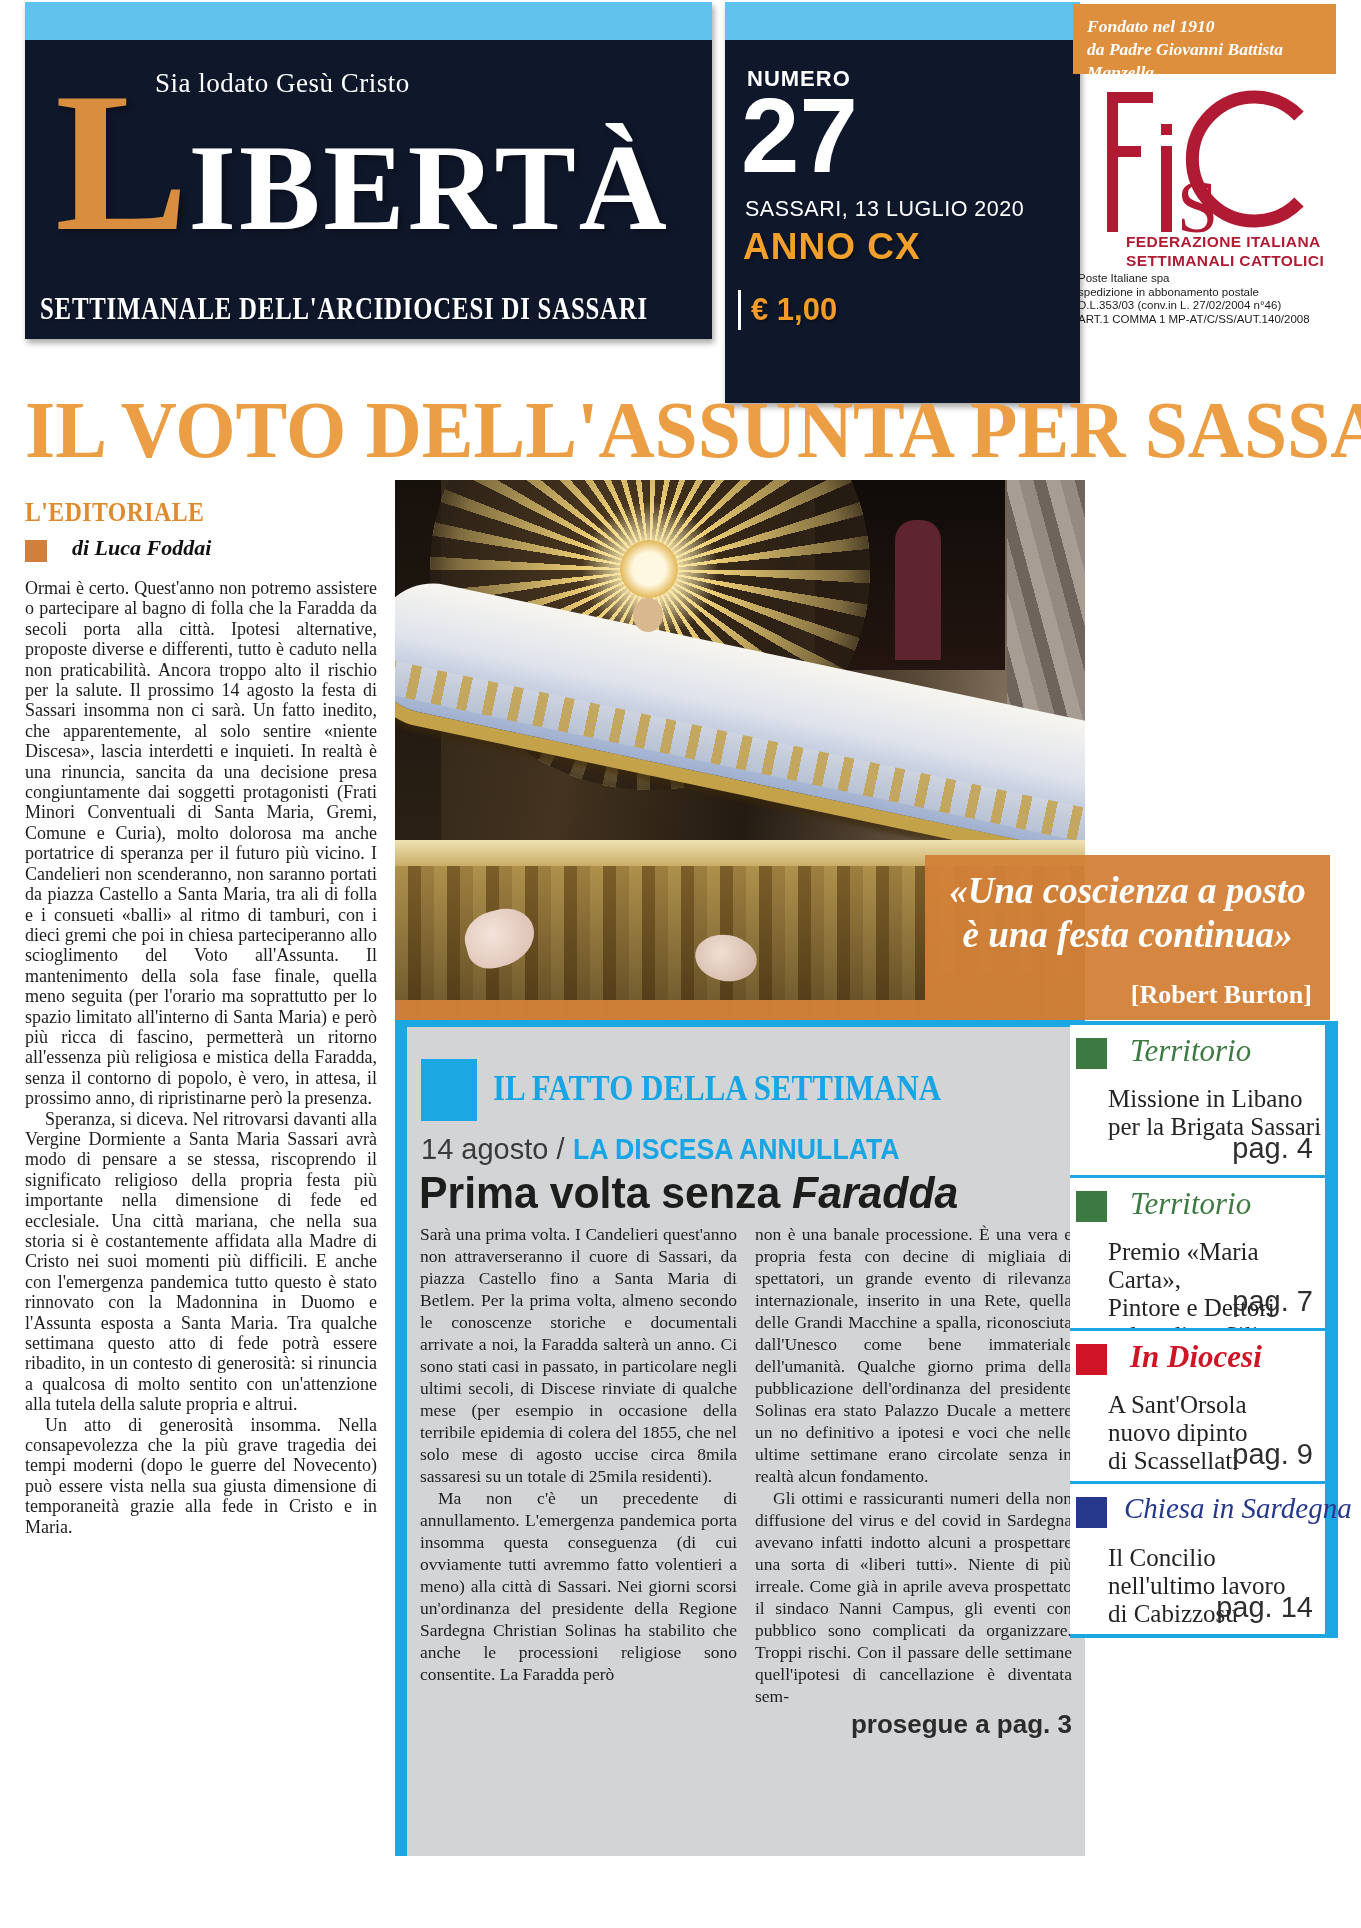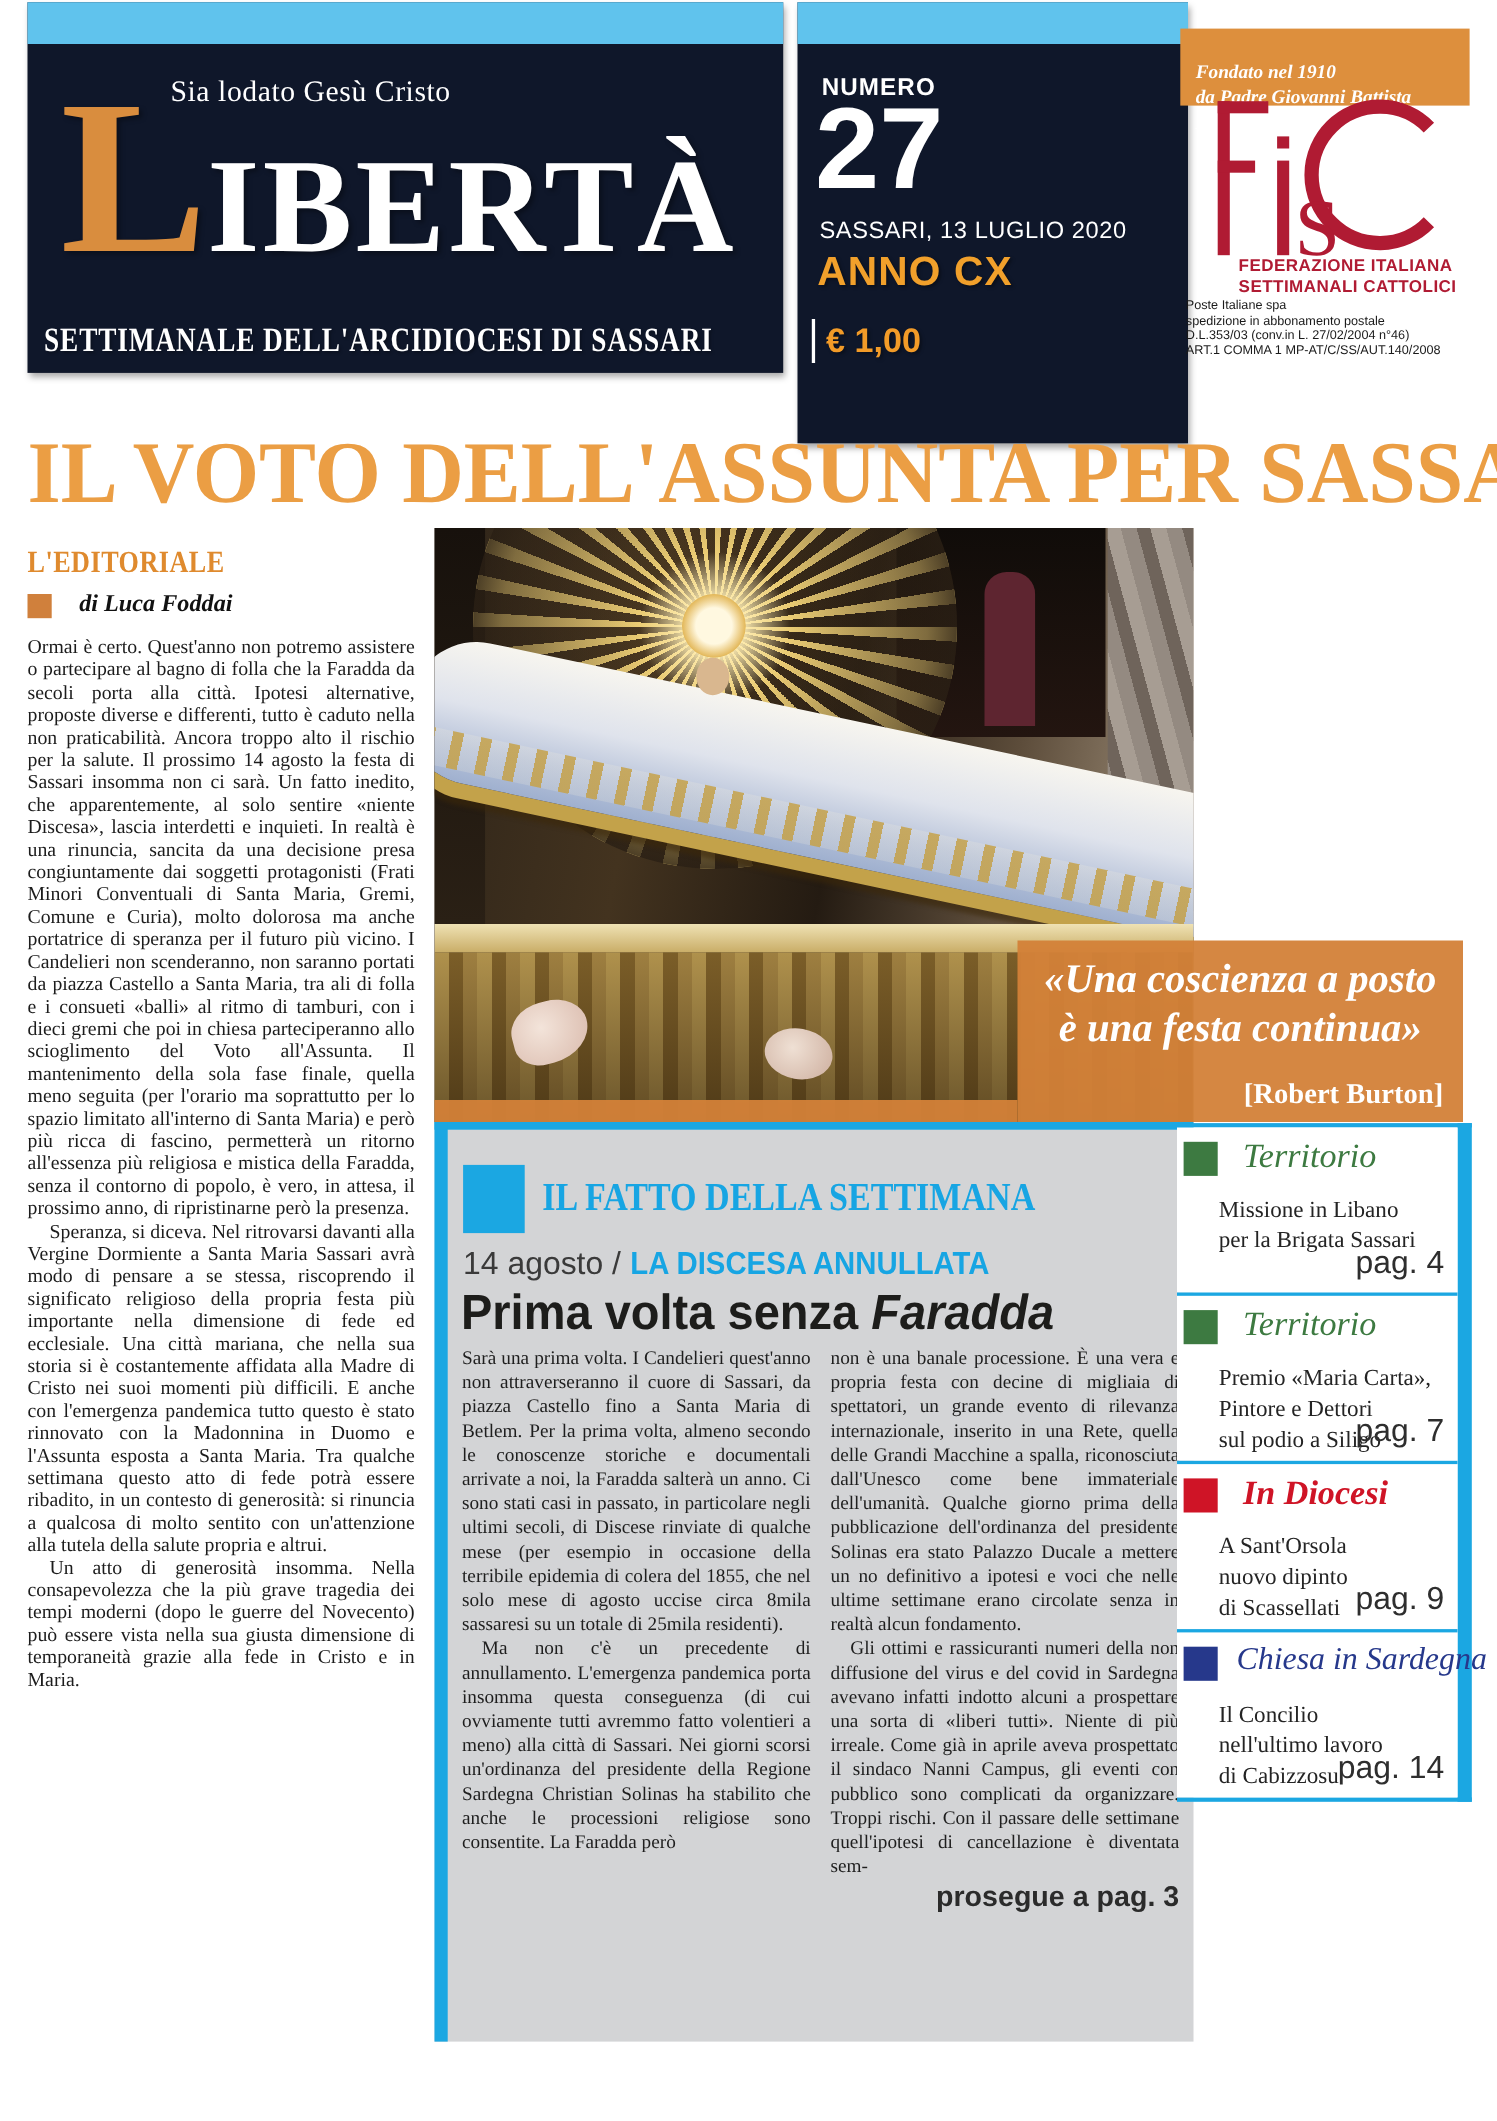--- a/index.html
+++ b/index.html
@@ -21,23 +21,23 @@
             font-weight:bold;font-size:22px;letter-spacing:1px;}
   #numero-value{position:absolute;left:16px;top:84px;color:#fff;font-family:"Liberation Sans",sans-serif;
             font-weight:bold;font-size:105px;line-height:.95;}
   #dateline{position:absolute;left:20px;top:195px;color:#fff;font-family:"Liberation Sans",sans-serif;
             font-size:21.5px;letter-spacing:.5px;}
   #anno{position:absolute;left:18px;top:224px;color:#f1a02b;font-family:"Liberation Sans",sans-serif;
             font-weight:bold;font-size:37px;letter-spacing:1px;text-shadow:2px 2px 3px rgba(0,0,0,.35);}
   #price-rule{position:absolute;left:13px;top:288px;width:3px;height:40px;background:#fff;}
   #price{position:absolute;left:26px;top:290px;color:#f29b28;font-family:"Liberation Sans",sans-serif;
             font-weight:bold;font-size:31px;text-shadow:2px 2px 3px rgba(0,0,0,.35);}
-  #fondato{position:absolute;left:1073px;top:26px;width:263px;height:70px;background:#dd8f3d;
+  #fondato{position:absolute;left:1073px;top:4px;width:263px;height:70px;background:#dd8f3d;
             color:#fff;font-style:italic;font-weight:bold;font-size:17.5px;line-height:23px;
-            padding:28px 0 0 14px;box-sizing:border-box;}
+            padding:11px 0 0 14px;box-sizing:border-box;}
   #fisclogo{position:absolute;left:1093px;top:88px;}
   #fisc-words{position:absolute;left:1090px;top:232px;color:#b01b33;font-family:"Liberation Sans",sans-serif;
             font-weight:bold;font-size:15.5px;line-height:19px;letter-spacing:.4px;margin-left:36px;}
   #poste{position:absolute;left:1078px;top:272px;color:#1a1a1a;font-family:"Liberation Sans",sans-serif;
             font-size:11.5px;line-height:13.5px;}
   
   #mainhead{position:absolute;left:25px;top:390px;margin:0;color:#eb9e44;font-weight:bold;font-size:80px;
             line-height:1;white-space:nowrap;transform:scaleX(.97);transform-origin:left;}
   
   #edit-label{position:absolute;left:25px;top:496px;color:#df8a2e;font-weight:bold;font-size:28px;
@@ -104,21 +104,21 @@
   .fcol p + p{text-indent:18px;}
   #continues{text-align:right;font-family:"Liberation Sans",sans-serif;font-weight:bold;font-size:26px;
         color:#2b2b2b;margin-top:6px;}
   
   #sidebar{position:absolute;left:1070px;top:1021px;width:255px;
         border-right:13px solid #1ba7e2;border-top:4px solid #1ba7e2;border-bottom:4px solid #1ba7e2;}
   .scard{position:relative;height:150px;background:#fff;}
   .scard + .scard{border-top:3px solid #1ba7e2;}
   .scard .sq{position:absolute;left:6px;top:13px;width:31px;height:31px;}
   .scard .cat{position:absolute;left:60px;top:8px;font-style:italic;font-size:31px;white-space:nowrap;}
-  .scard .stitle{position:absolute;left:38px;top:60px;font-size:21px;line-height:28px;color:#242424;}
+  .scard .stitle{position:absolute;left:38px;top:60px;font-size:25px;line-height:28px;color:#242424;}
   .scard .pg{position:absolute;right:12px;bottom:10px;font-family:"Liberation Sans",sans-serif;
         font-size:29px;color:#2e2e2e;}
   .green .sq{background:#3d7a41;} .green .cat{color:#3d7a41;}
   .red .sq{background:#cf1426;} .red .cat{color:#cf1426;font-weight:bold;}
   .navy .sq{background:#26388b;} .navy .cat{color:#26388b;font-size:29px;left:54px;}
 </style>
 </head>
 <body>
 
 <div id="page">

